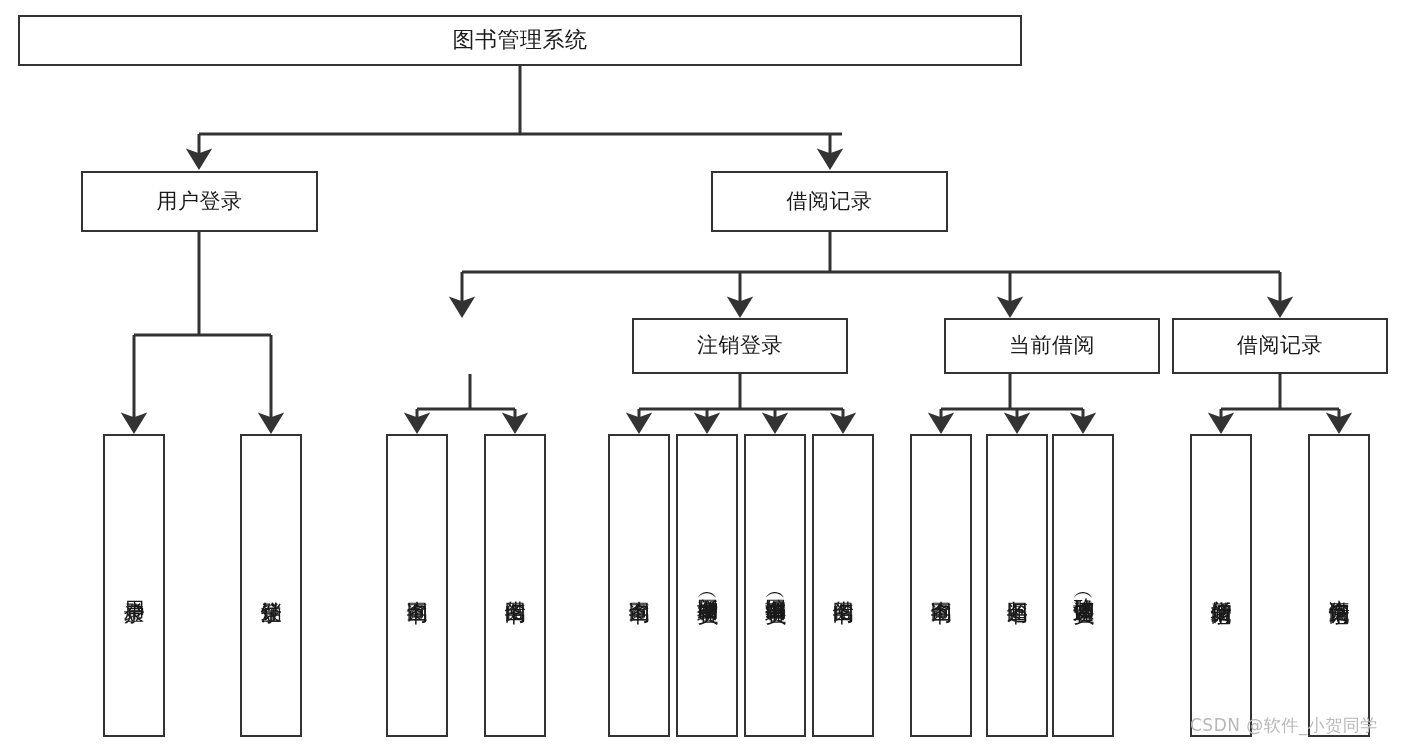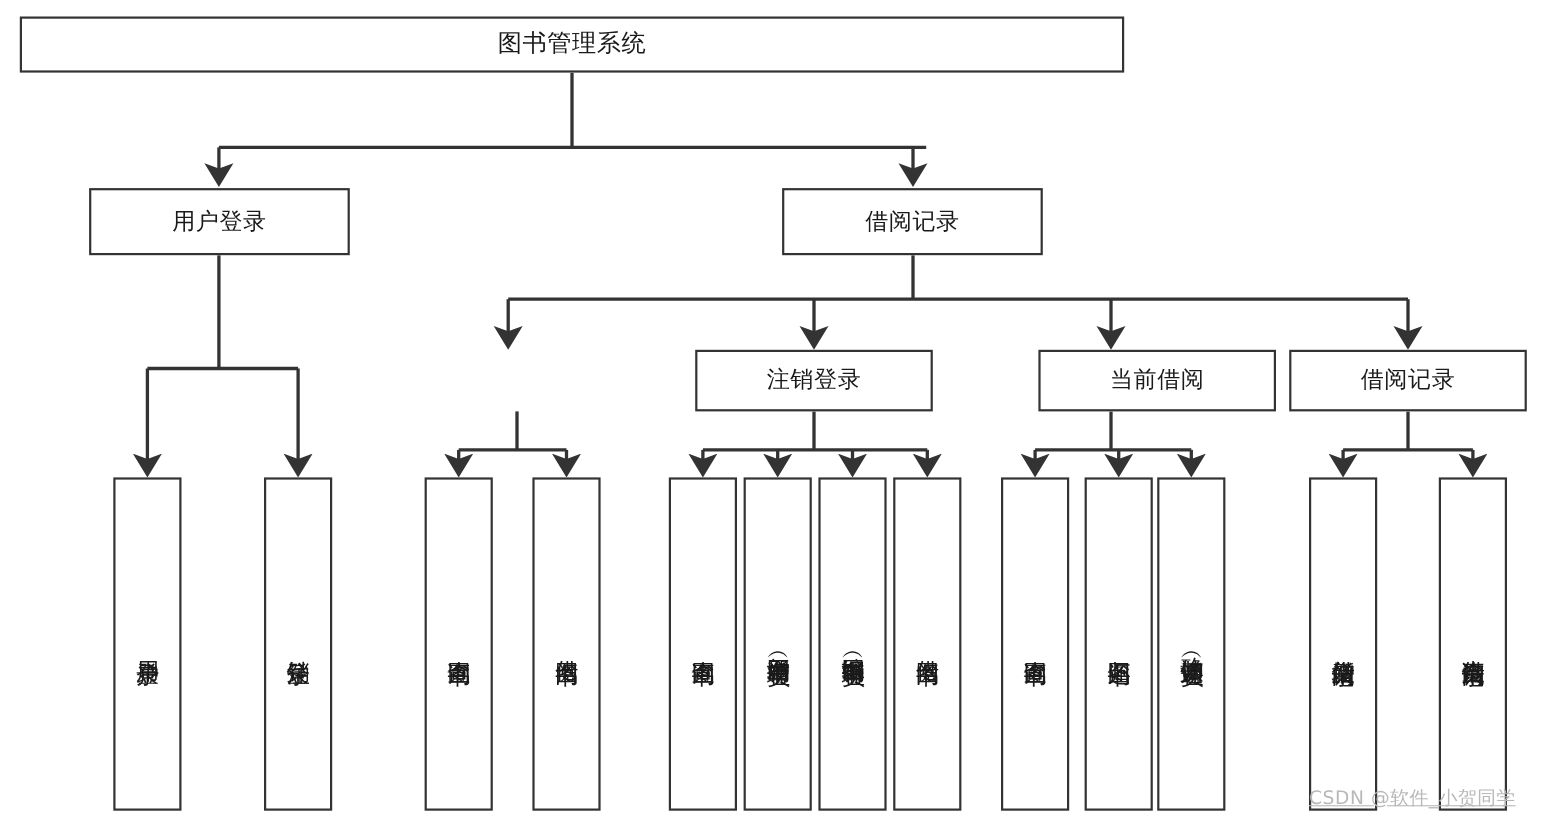--- a/index.html
+++ b/index.html
@@ -58,21 +58,20 @@
   .node-v.tall .label {
     line-height: 1.5;
   }
   .watermark {
     position: absolute;
     font-size: 17px;
     color: #b8b8b8;
     letter-spacing: 0.5px;
     white-space: nowrap;
     user-select: none;
-    text-decoration: underline;
   }
 </style>
 </head>
 <body>
 
 <div id="canvas">
 
   <svg id="wires" viewBox="0 0 1405 747" xmlns="http://www.w3.org/2000/svg">
     <defs>
       <marker id="arrow" markerWidth="10" markerHeight="10" refX="3.2" refY="5" orient="auto" markerUnits="strokeWidth">

